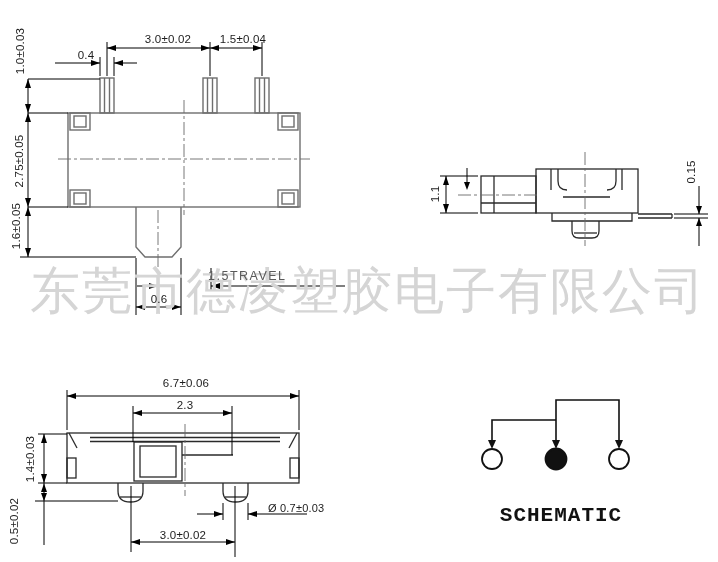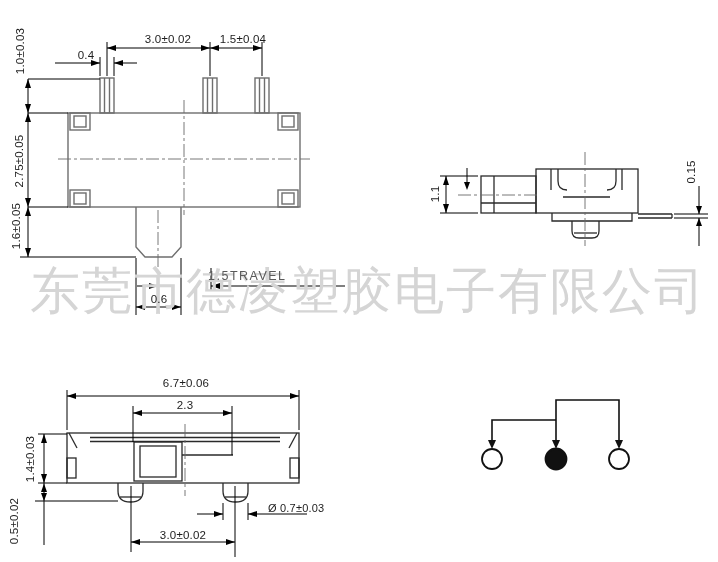--- a/index.html
+++ b/index.html
@@ -247,14 +247,15 @@
   <span class="dim rlabel" style="left:435px;top:194px;">1.1</span>
   <span class="dim rlabel" style="left:691px;top:172px;">0.15</span>
 
   <span class="dim clabel" style="left:186px;top:383px;">6.7±0.06</span>
   <span class="dim clabel" style="left:185px;top:405px;">2.3</span>
   <span class="dim rlabel" style="left:30px;top:459px;">1.4±0.03</span>
   <span class="dim rlabel" style="left:14px;top:521px;">0.5±0.02</span>
   <span class="dim clabel" style="left:183px;top:535px;">3.0±0.02</span>
   <span class="dim" style="left:268px;top:502px;font-size:11px;">Ø 0.7±0.03</span>
 
+  <span class="schem-title" style="left:561px;top:515px;">SCHEMATIC</span>
 
 </div>
 
 </body></html>

